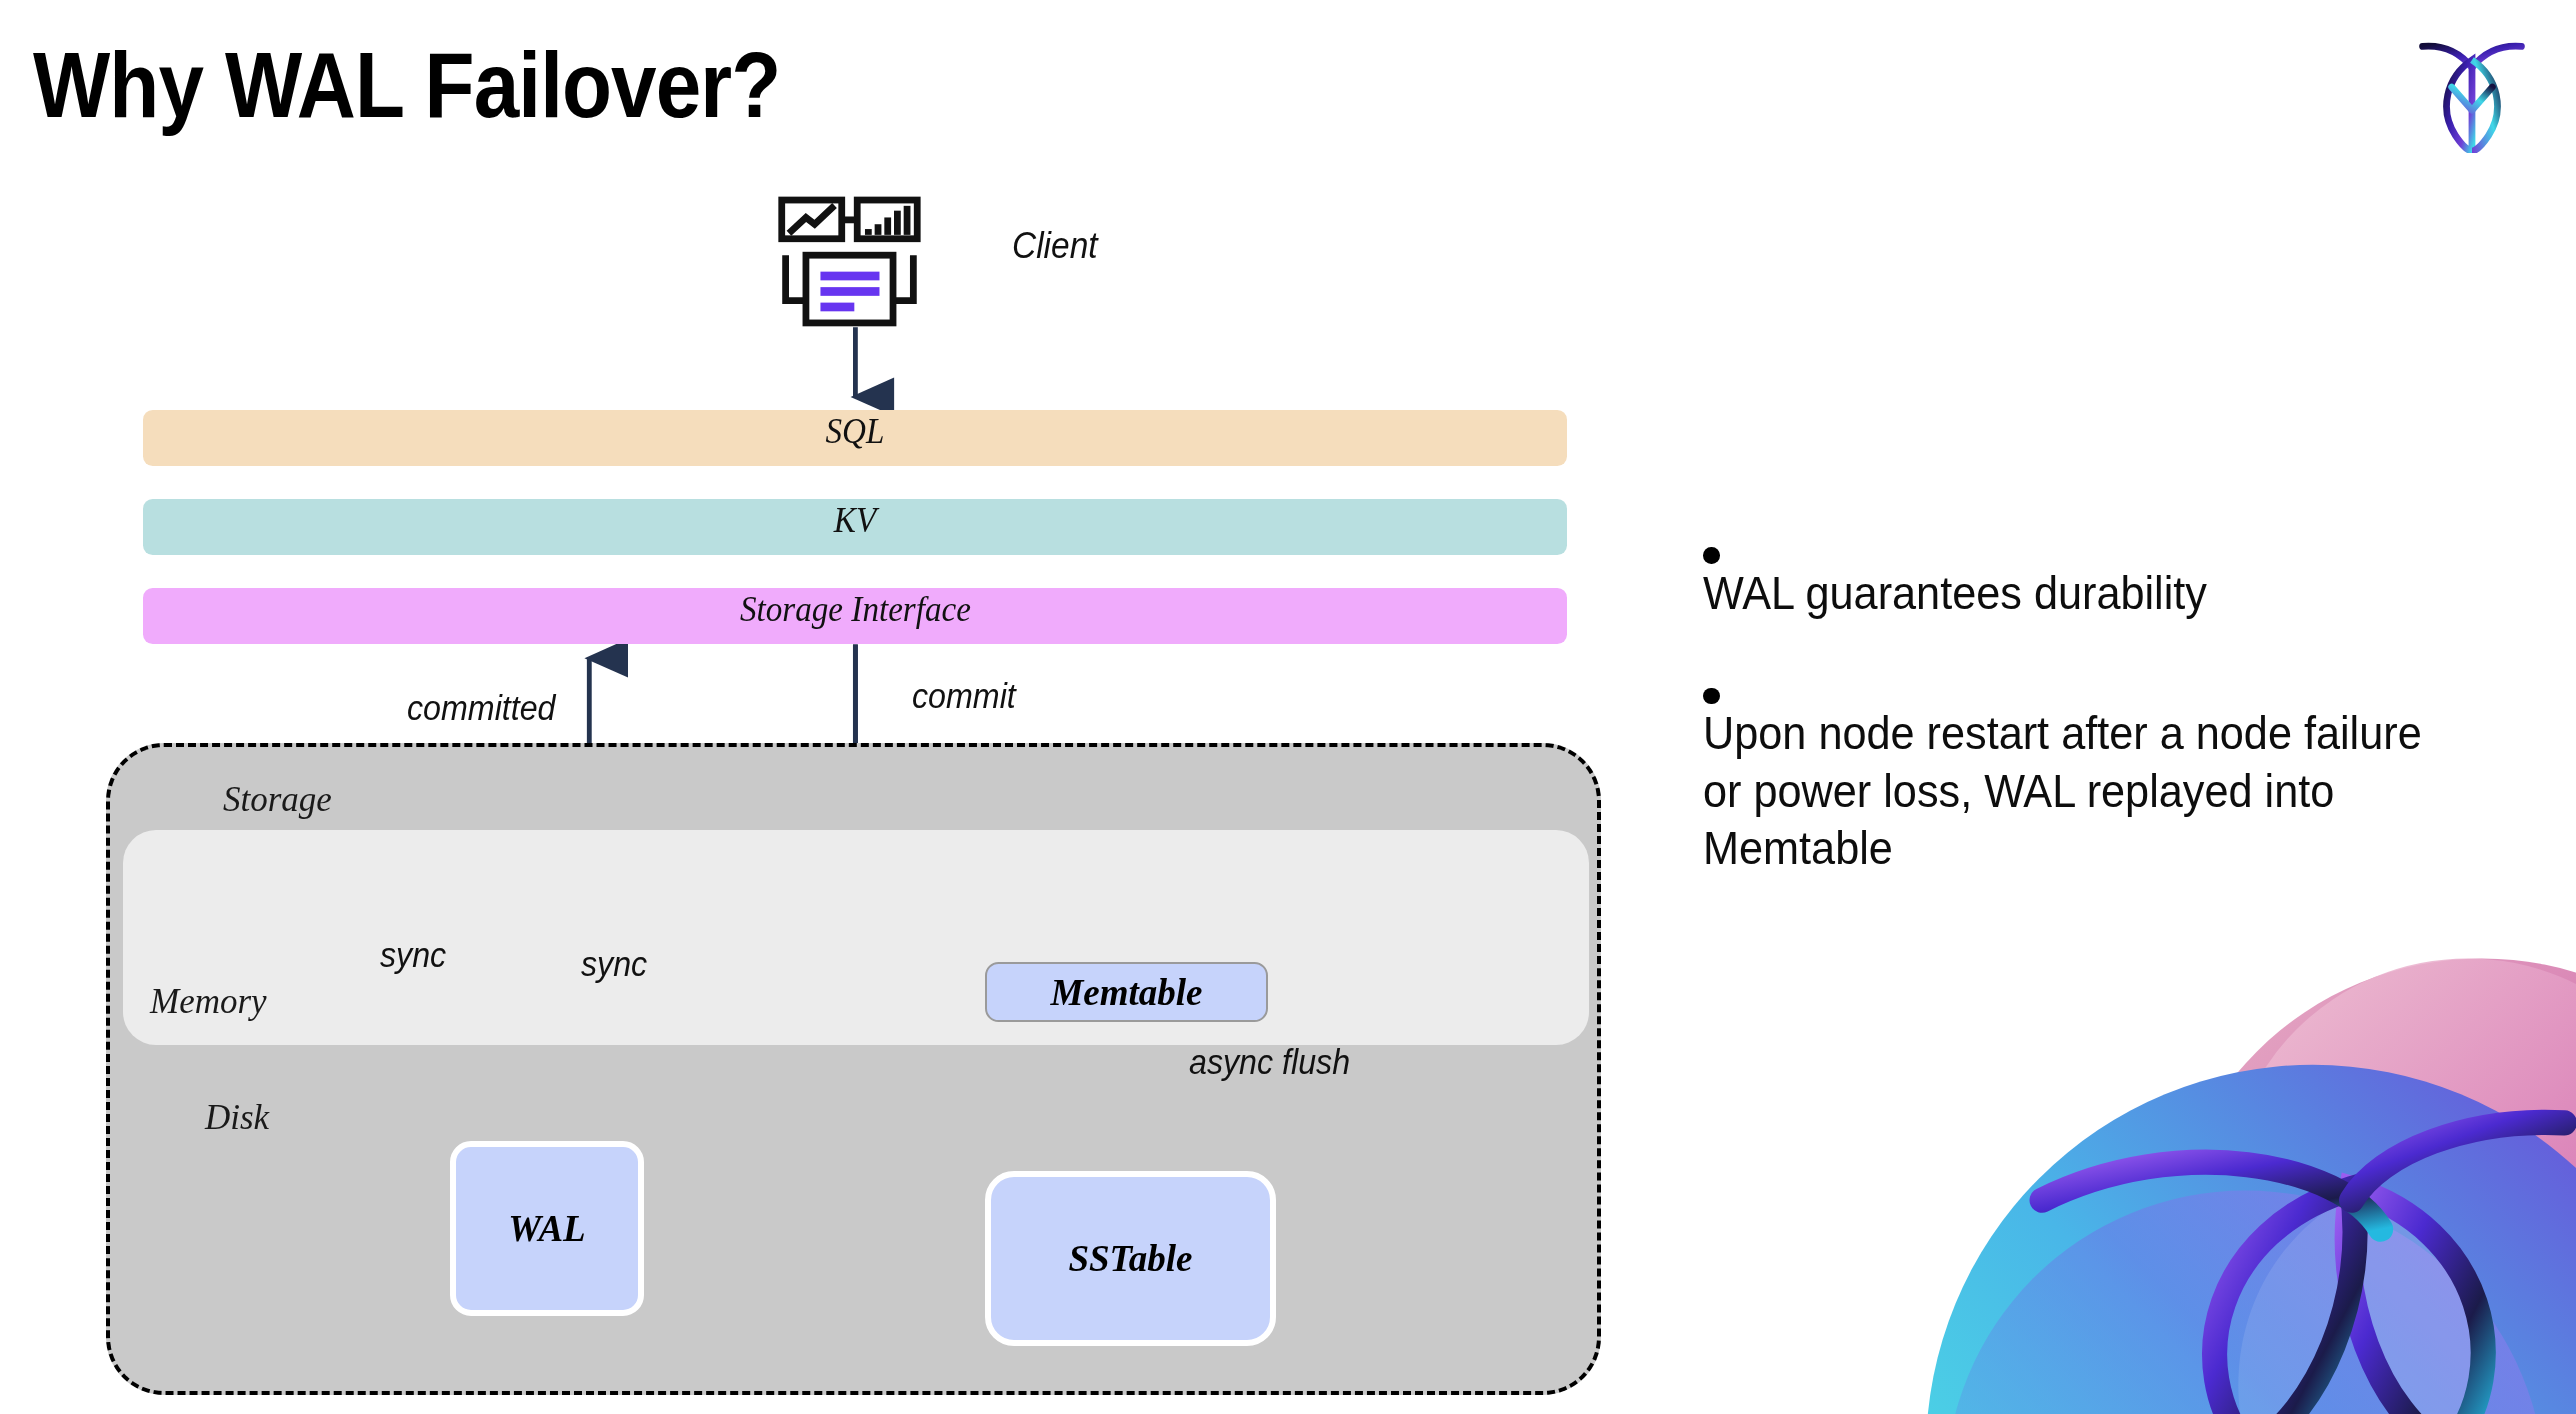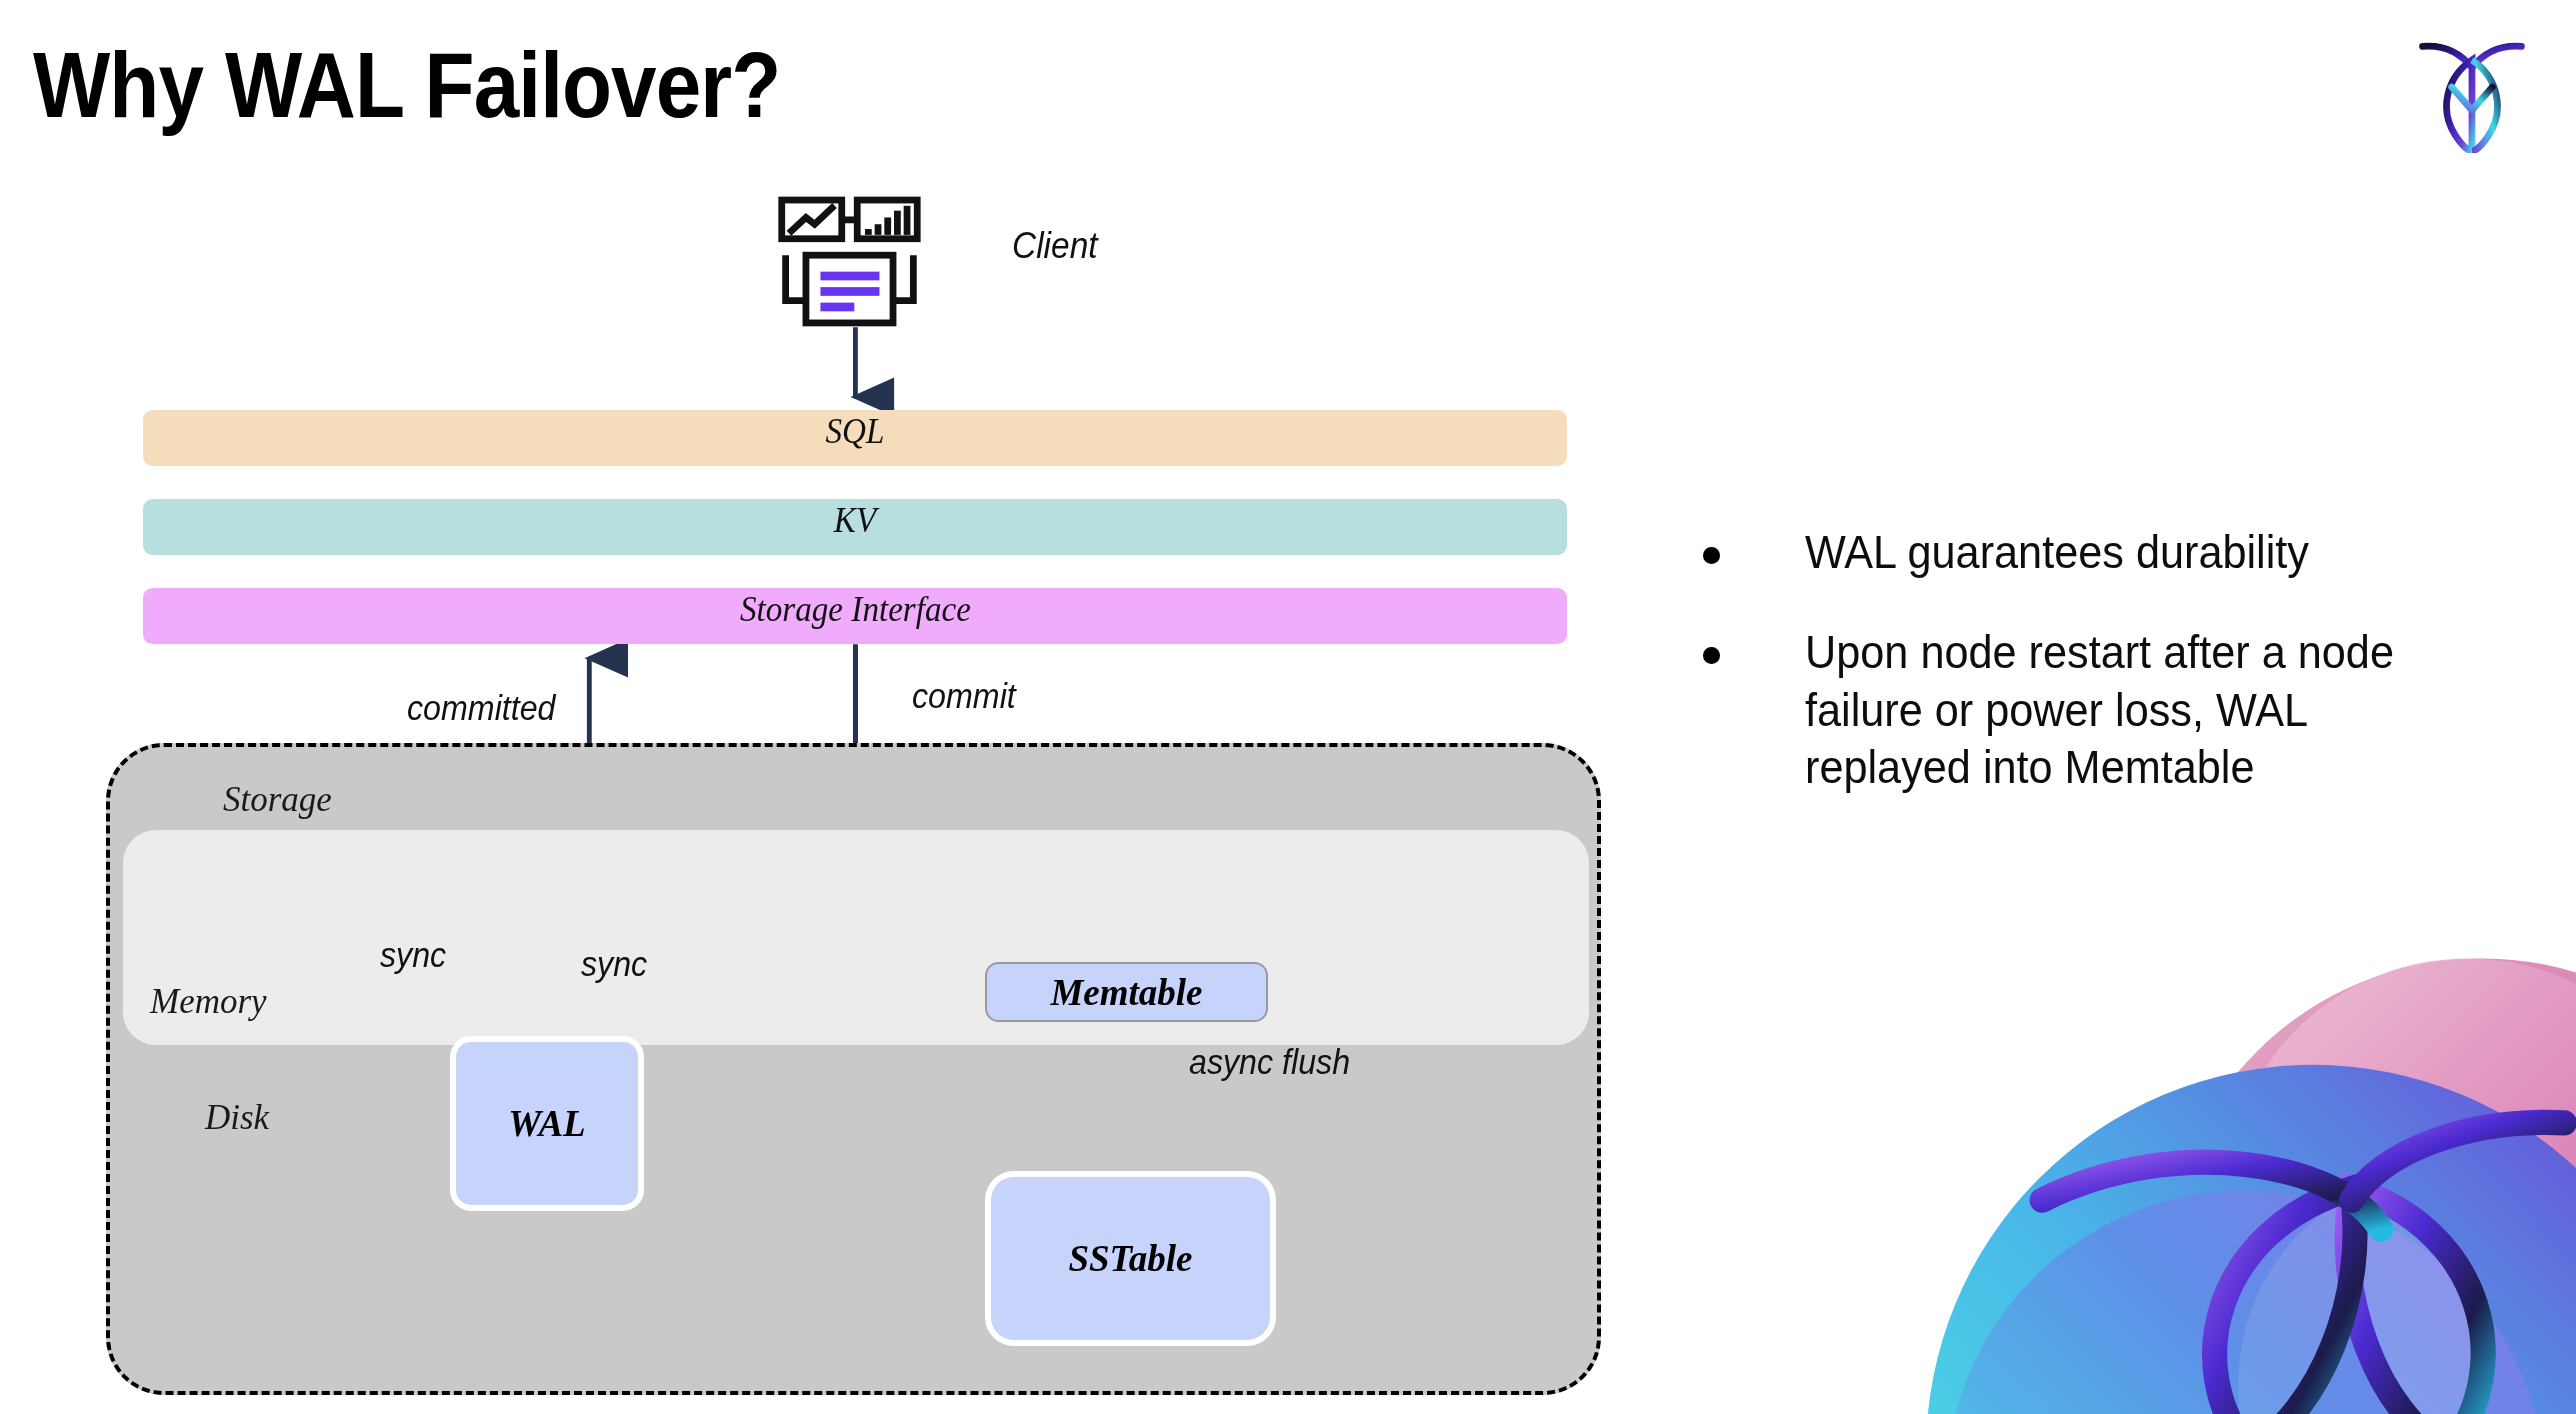--- a/index.html
+++ b/index.html
@@ -81,31 +81,31 @@
   .node-box{
     position:absolute; display:flex; align-items:center; justify-content:center;
     background:#c6d3fb; font-family:"Liberation Serif",serif; font-weight:bold;
     color:#000; white-space:nowrap;
   }
   #node-memtable{
     left:985px; top:962px; width:279px; height:56px;
     border:2.9px solid #9a9a9a; border-radius:13.5px; font-size:37px;
   }
   #node-wal{
-    left:450px; top:1036px; width:182px; height:163px;
+    left:450px; top:1141px; width:182px; height:163px;
     border:6.8px solid #fff; border-radius:21px; font-size:37px;
   }
   #node-sstable{
     left:985px; top:1155px; width:279px; height:163px;
     border:6.8px solid #fff; border-radius:29px; font-size:37px;margin-top:16px;
   }
 
   
   #bullets{position:absolute; left:1703px; top:523px; width:813px;}
-  .bullet-row{display:flex; align-items:flex-start; margin-bottom:43px;}
+  .bullet-row{display:flex; align-items:flex-start; margin-bottom:43px;flex-direction:column;}
   .bullet-dot{
     flex:0 0 auto; width:16.5px; height:16.5px; border-radius:50%;
     background:#000; margin-top:24px; margin-right:85px;
   }
   .bullet-text{
     font-family:"Liberation Sans",sans-serif; font-size:47px;
     line-height:1.22; color:#0d0d0d;
     transform:scaleX(0.92); transform-origin:left top;
   }
 </style>

